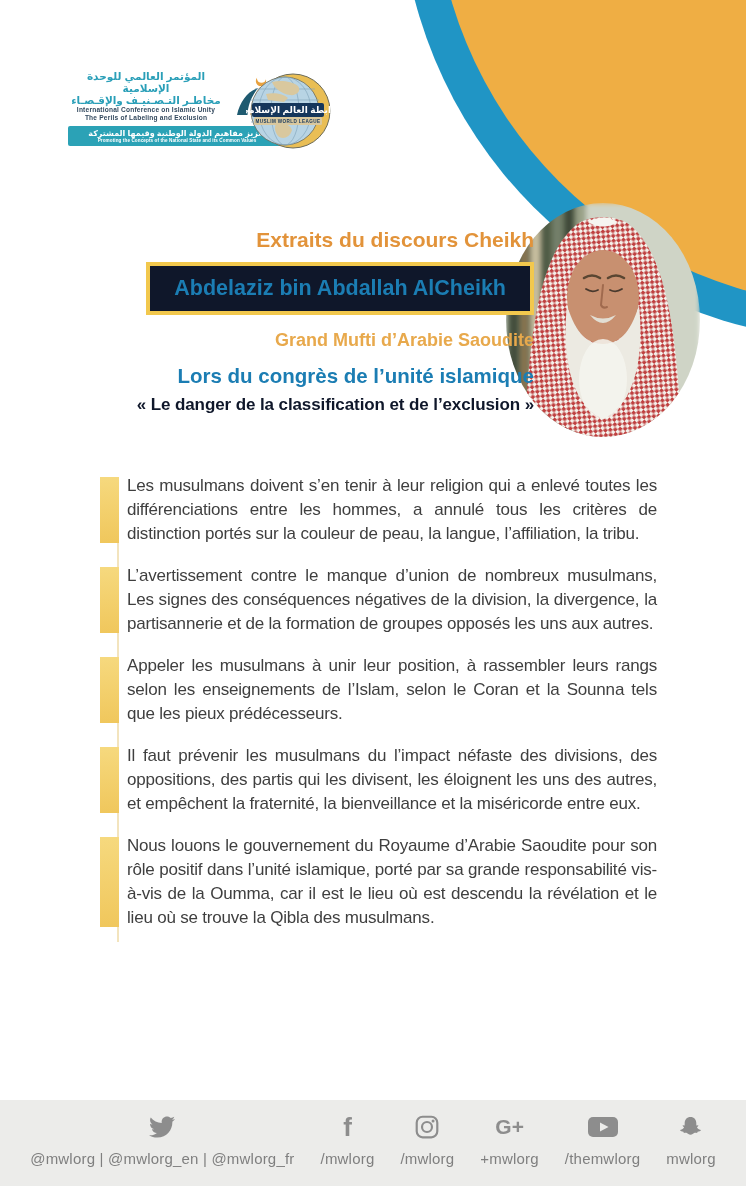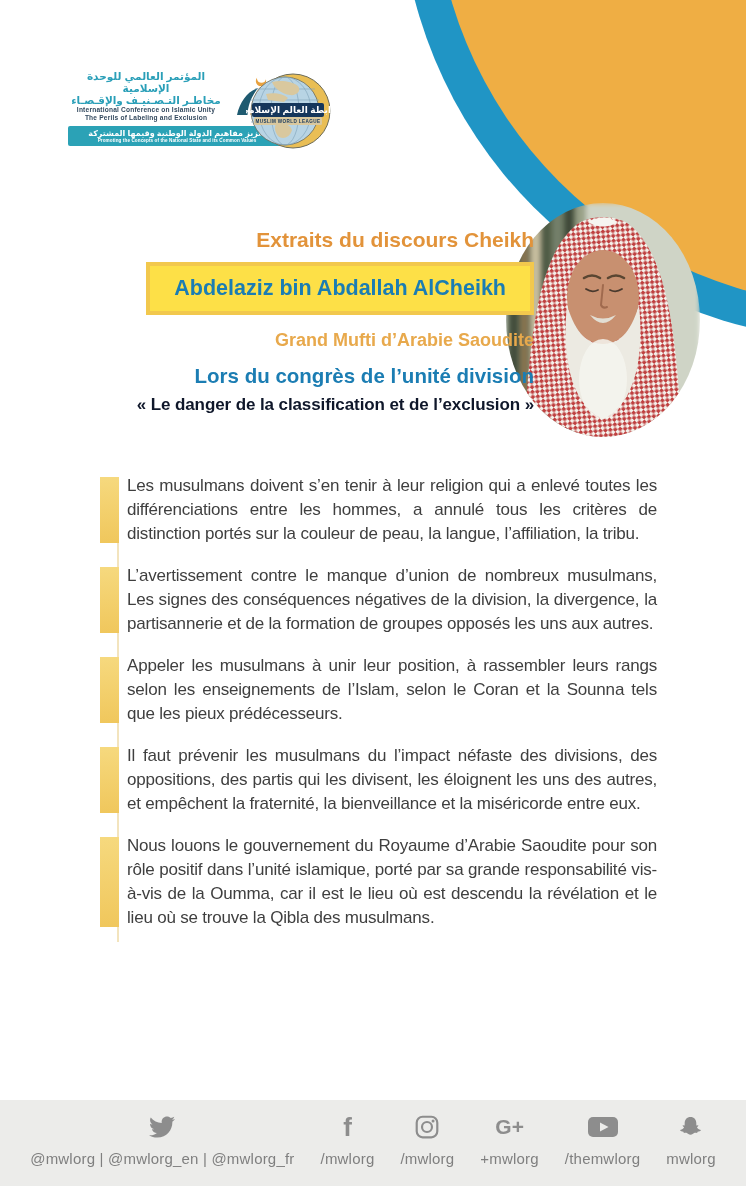--- a/index.html
+++ b/index.html
@@ -26,21 +26,21 @@
   .conf-banner .b-ar{ font-size:8px; font-weight:bold; line-height:9px; }
   .conf-banner .b-en{ font-size:4.6px; font-weight:bold; line-height:6px; letter-spacing:.1px; }
   .mwl-logo{ position:absolute; left:182px; top:-2px; width:86px; height:86px; }
   
   .titleblock{
     position:absolute; left:0; top:228px; width:534px;
     display:flex; flex-direction:column; align-items:flex-end; text-align:center;
   }
   .kicker{ color:#e2933a; font-weight:bold; font-size:21px; }
   .name-box{
-    margin-top:10px; border:4px solid #f2c84d; background:#fde047;
+    margin-top:10px; border:4px solid #f2c84d; background:#0f172a;
     padding:10px 24px; color:#1b7db3; font-weight:bold; font-size:21.5px;
   }
   .role{ margin-top:15px; color:#e8a94c; font-weight:600; font-size:18px; }
   .event{ margin-top:13px; color:#1b7db3; font-weight:bold; font-size:20.5px; }
   .theme{ margin-top:7px; color:#0f172a; font-weight:bold; font-size:17px; letter-spacing:-.1px; }
   
   .quotes{ position:absolute; left:100px; top:474px; width:557px; }
   .quotes .guide{
     position:absolute; left:17px; top:4px; bottom:6px; width:2px;
     background:#f3e4bd;
@@ -156,21 +156,21 @@
       <text x="42" y="45" text-anchor="middle" font-size="9" font-weight="bold" fill="#ffffff">رابطة العالم الإسلامي</text>
       <rect x="8" y="49" width="68" height="8" rx="1.5" fill="#d9c89e"></rect>
       <text x="42" y="55" text-anchor="middle" font-size="4.6" font-weight="bold" fill="#15365b" letter-spacing="0.4">MUSLIM WORLD LEAGUE</text>
     </svg>
   </div>
 
   <div class="titleblock">
     <div class="kicker">Extraits du discours Cheikh</div>
     <div class="name-box">Abdelaziz bin Abdallah AlCheikh</div>
     <div class="role">Grand Mufti d’Arabie Saoudite</div>
-    <div class="event">Lors du congrès de l’unité division</div>
+    <div class="event">Lors du congrès de l’unité islamique</div>
     <div class="theme">« Le danger de la classification et de l’exclusion »</div>
   </div>
 
   <div class="quotes">
     <div class="guide"></div>
     <div class="quote">
       <span class="bar"></span>
       <p>Les musulmans doivent s’en tenir à leur religion qui a enlevé toutes les différenciations entre les hommes, a annulé tous les critères de distinction portés sur la couleur de peau, la langue, l’affiliation, la tribu.</p>
     </div>
     <div class="quote">

